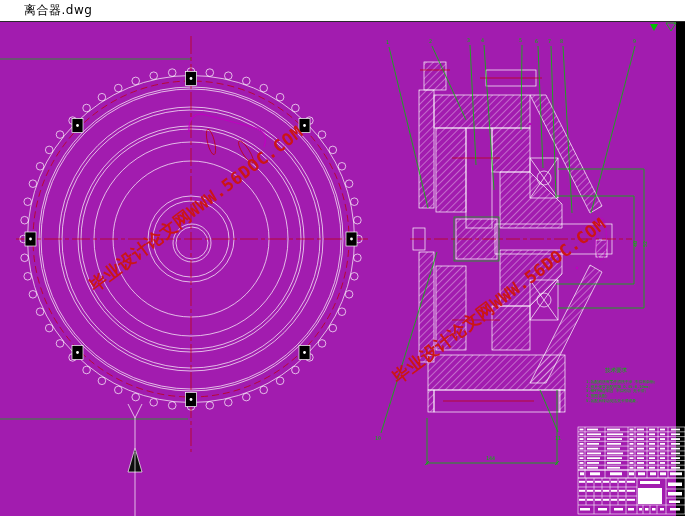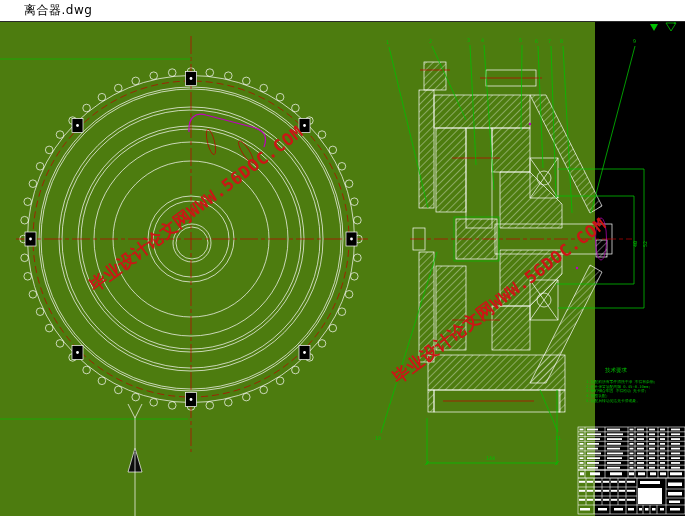--- a/index.html
+++ b/index.html
@@ -1,17 +1,17 @@
 <!DOCTYPE html>
 <html><head>
 <meta charset="utf-8">
 <style>
   html,body{margin:0;padding:0;background:#000;width:685px;height:516px;overflow:hidden;
             font-family:"DejaVu Sans",sans-serif;}
-  #stage{position:relative;width:595px;height:516px;background:#4d7c0f;}
+  #stage{position:relative;width:676px;height:516px;background:#a21caf;}
   #titlebar{position:absolute;left:0;top:0;width:685px;height:21px;background:#ffffff;
             border-bottom:1px solid #2a2a2a;z-index:5;display:flex;align-items:center;}
   #titlebar span{margin-left:24px;font-size:12px;color:#000;letter-spacing:0.5px;}
   #cad{position:absolute;left:0;top:0;z-index:1;}
   text{font-family:"DejaVu Sans Mono","DejaVu Sans",monospace;}
 </style>
 </head>
 <body>
 
 <div id="stage">

